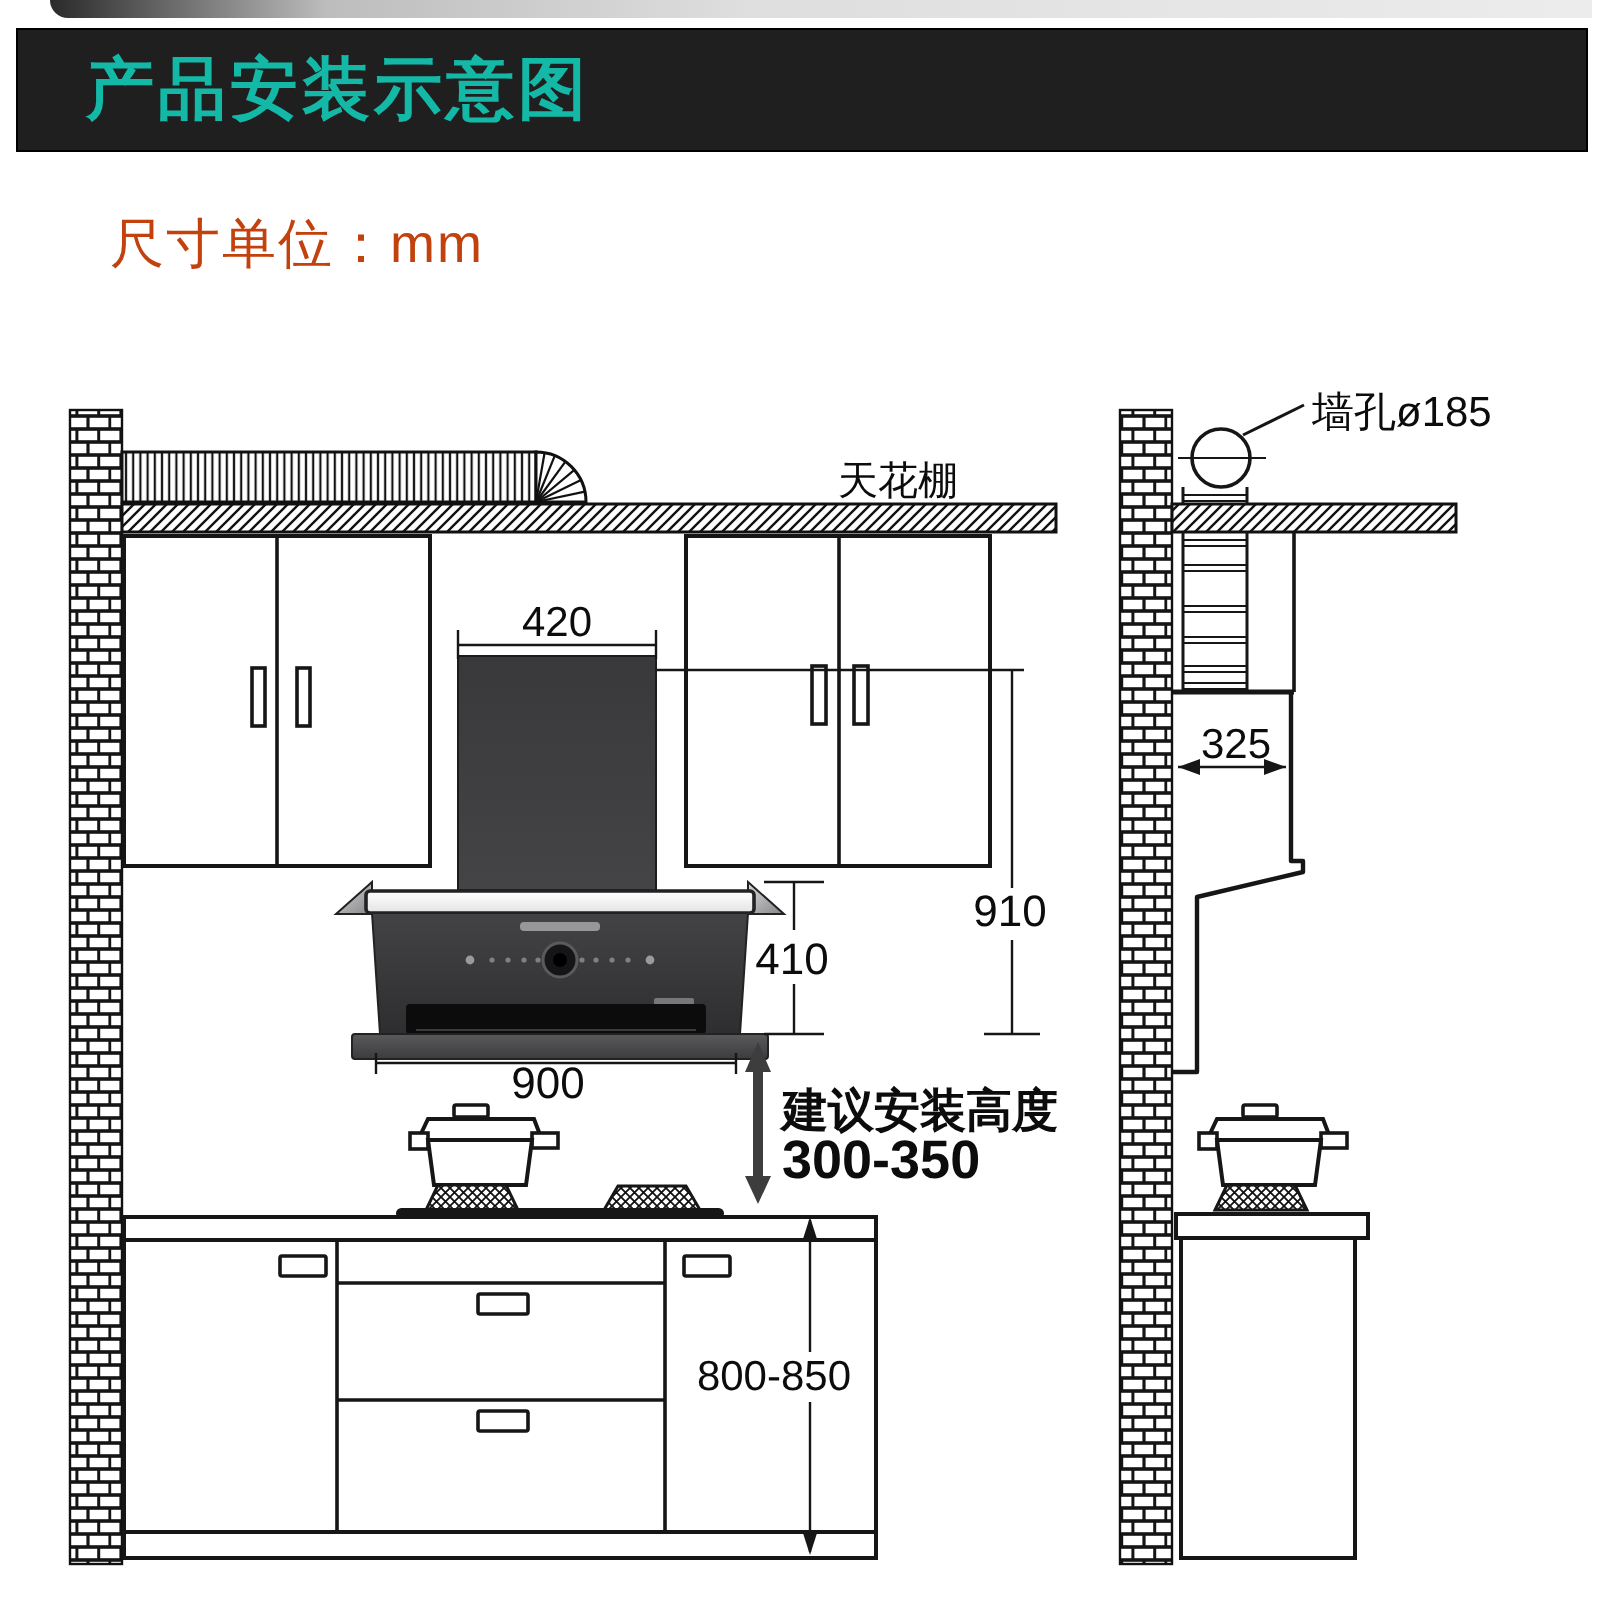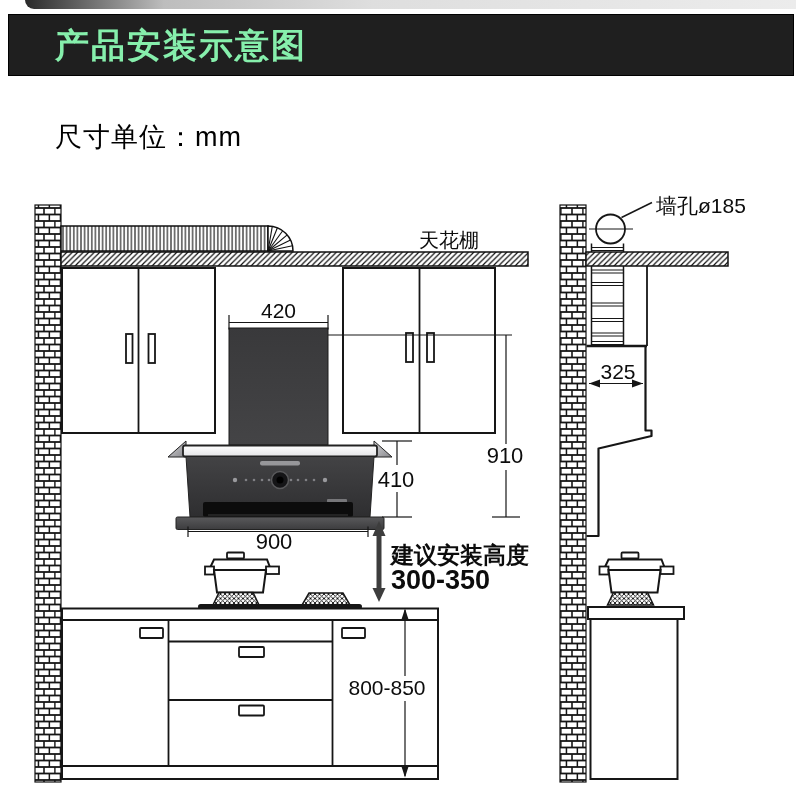--- a/index.html
+++ b/index.html
@@ -3,23 +3,23 @@
 <meta charset="utf-8">
 <style>
   html,body{margin:0;padding:0;background:#ffffff;}
   #stage{position:relative;width:800px;height:800px;background:#ffffff;overflow:hidden;
          font-family:"Liberation Sans", sans-serif;}
   #top-deco{position:absolute;left:25px;right:4px;top:0;height:9px;
             background:linear-gradient(to right,#2a2a2a,#bdbdbd 18%,#dedede 45%,#ececec);
             border-radius:0 0 0 12px;}
   #banner{position:absolute;left:8px;right:6px;top:14px;height:62px;background:#1f1f1f;
           border:1px solid #000;box-sizing:border-box;}
-  #banner .t{color:#86efac;font-size:34px;font-weight:600;line-height:60px;padding-left:46px;
+  #banner .t{color:#14b8a6;font-size:34px;font-weight:600;line-height:60px;padding-left:34px;
              letter-spacing:2px;}
-  #unit-note{position:absolute;left:55px;top:119px;font-size:27px;color:#000000;letter-spacing:1px;}
+  #unit-note{position:absolute;left:55px;top:104px;font-size:27px;color:#c2410c;letter-spacing:1px;}
   svg{position:absolute;left:0;top:0;}
   text{font-family:"Liberation Sans", sans-serif;fill:#0c0c0c;}
   .dim{font-size:21px;}
   .dim22{font-size:22px;}
   .cjk{font-size:20px;}
   .cjkB{font-size:23px;font-weight:700;}
   .cjkB2{font-size:27px;font-weight:700;}
 </style>
 </head>
 <body>

